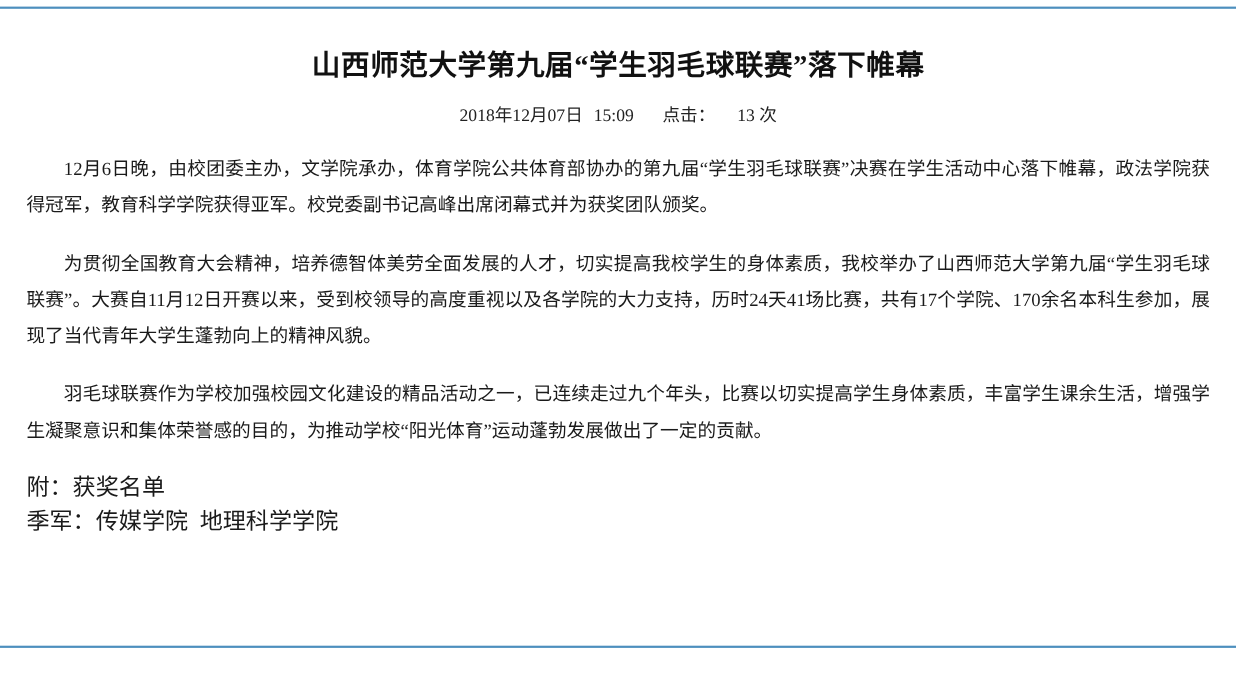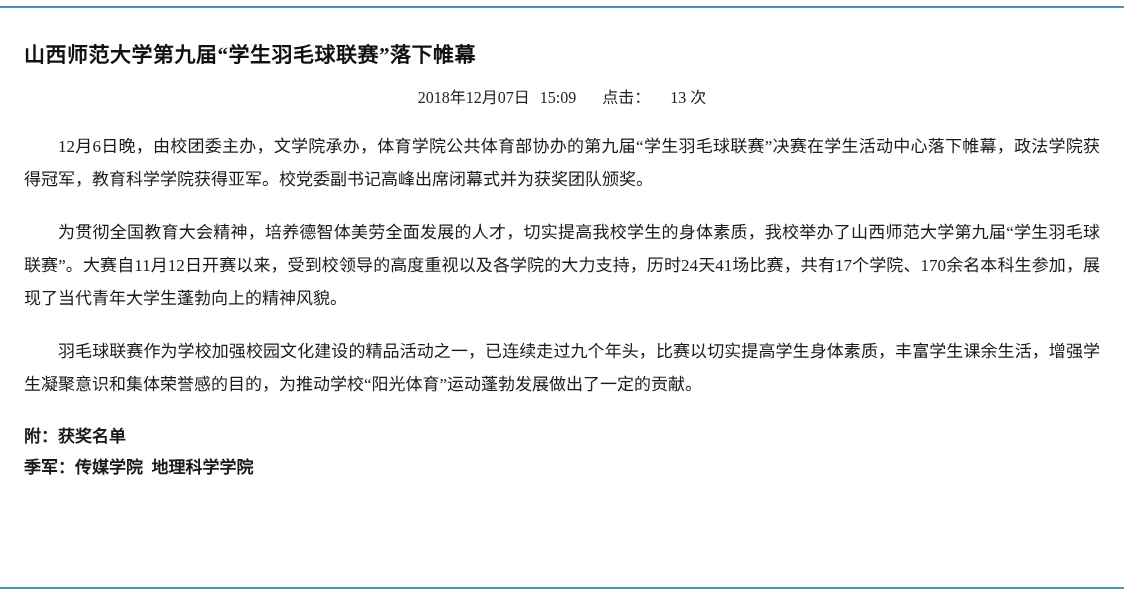--- a/index.html
+++ b/index.html
@@ -41,22 +41,22 @@
   .content {
     position: absolute;
     top: 8px;
     left: 0;
     width: 1124px;
     box-sizing: border-box;
     padding: 0 24px;
   }
   .article-title {
     margin: 30px 0 0 0;
-    text-align: left;
-    font-size: 21px;
+    text-align: center;
+    font-size: 26px;
     font-weight: bold;
     letter-spacing: 0.5px;
     color: #111111;
     font-family: "Liberation Serif", "DejaVu Serif", serif;
   }
   .meta-line {
     margin-top: 16px;
     text-align: center;
     font-size: 16px;
     color: #222222;
@@ -80,27 +80,26 @@
     line-height: 33px;
     text-align: justify;
     text-justify: inter-ideograph;
     text-indent: 2em;
     color: #1a1a1a;
   }
   .appendix {
     margin-top: 12px;
   }
   .appendix-line {
-    font-size: 17px;
+    font-size: 21px;
     line-height: 31px;
     color: #1a1a1a;
     text-indent: 0;
     margin: 0;
     white-space: pre;
-    font-weight: bold;
   }
 </style>
 </head>
 <body>
 
 <div class="page">
 
   <div class="top-rule"></div>
 
   <div class="content">

